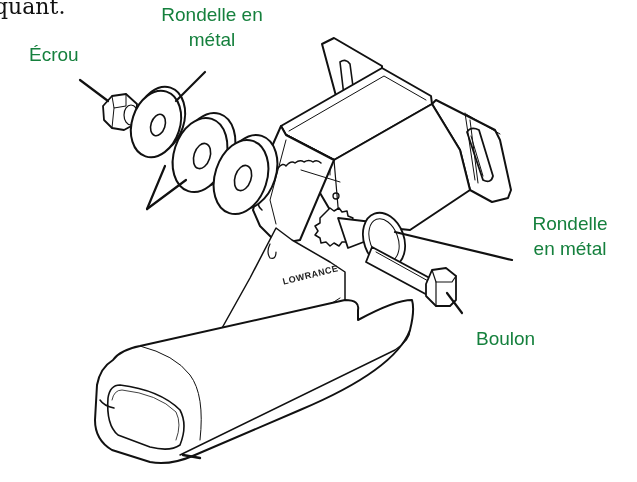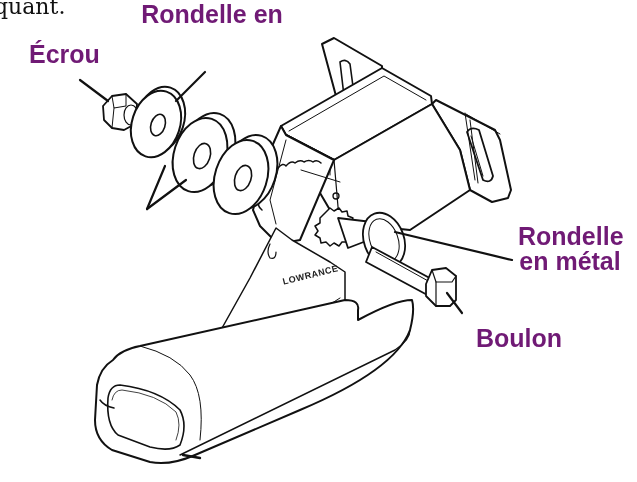--- a/index.html
+++ b/index.html
@@ -2,24 +2,24 @@
 <html><head>
   <meta charset="utf-8">
   <style>
     html, body { margin: 0; padding: 0; background: #ffffff; }
     body { width: 637px; height: 482px; position: relative; overflow: hidden; }
     .stage { position: absolute; left: 0; top: 0; width: 506px; height: 482px; }
     .drawing { position: absolute; left: 0; top: 0; width: 637px; height: 482px; }
     .lbl {
       position: absolute;
       font-family: "Liberation Sans", sans-serif;
-      font-weight: bold;
-      font-size: 25px;
+      font-weight: normal;
+      font-size: 19px;
       line-height: 25px;
-      color: #701a75;
+      color: #15803d;
       text-align: center;
       white-space: nowrap;
     }
     .serif-frag {
       position: absolute;
       font-family: "DejaVu Serif", "Liberation Serif", serif;
       font-size: 22px;
       color: #111111;
       left: -6px; top: -6px;
       white-space: nowrap;
@@ -144,24 +144,25 @@
   </svg>
 
   <span class="brand" style="left:282px; top:270px;">LOWRANCE</span>
 
   <div class="lbl" style="left:29px; top:42px;">
     <span>Écrou</span>
   </div>
 
   <div class="lbl" style="left:140px; top:2px; width:144px;">
     <div>Rondelle en</div>
+    <div>métal</div>
   </div>
 
 
-  <div class="lbl" style="left:518px; top:224px; width:104px;">
+  <div class="lbl" style="left:518px; top:211px; width:104px;">
     <div>Rondelle</div>
     <div>en métal</div>
   </div>
 
   <div class="lbl" style="left:476px; top:326px;">
     <span>Boulon</span>
   </div>
 
 </div>
 

